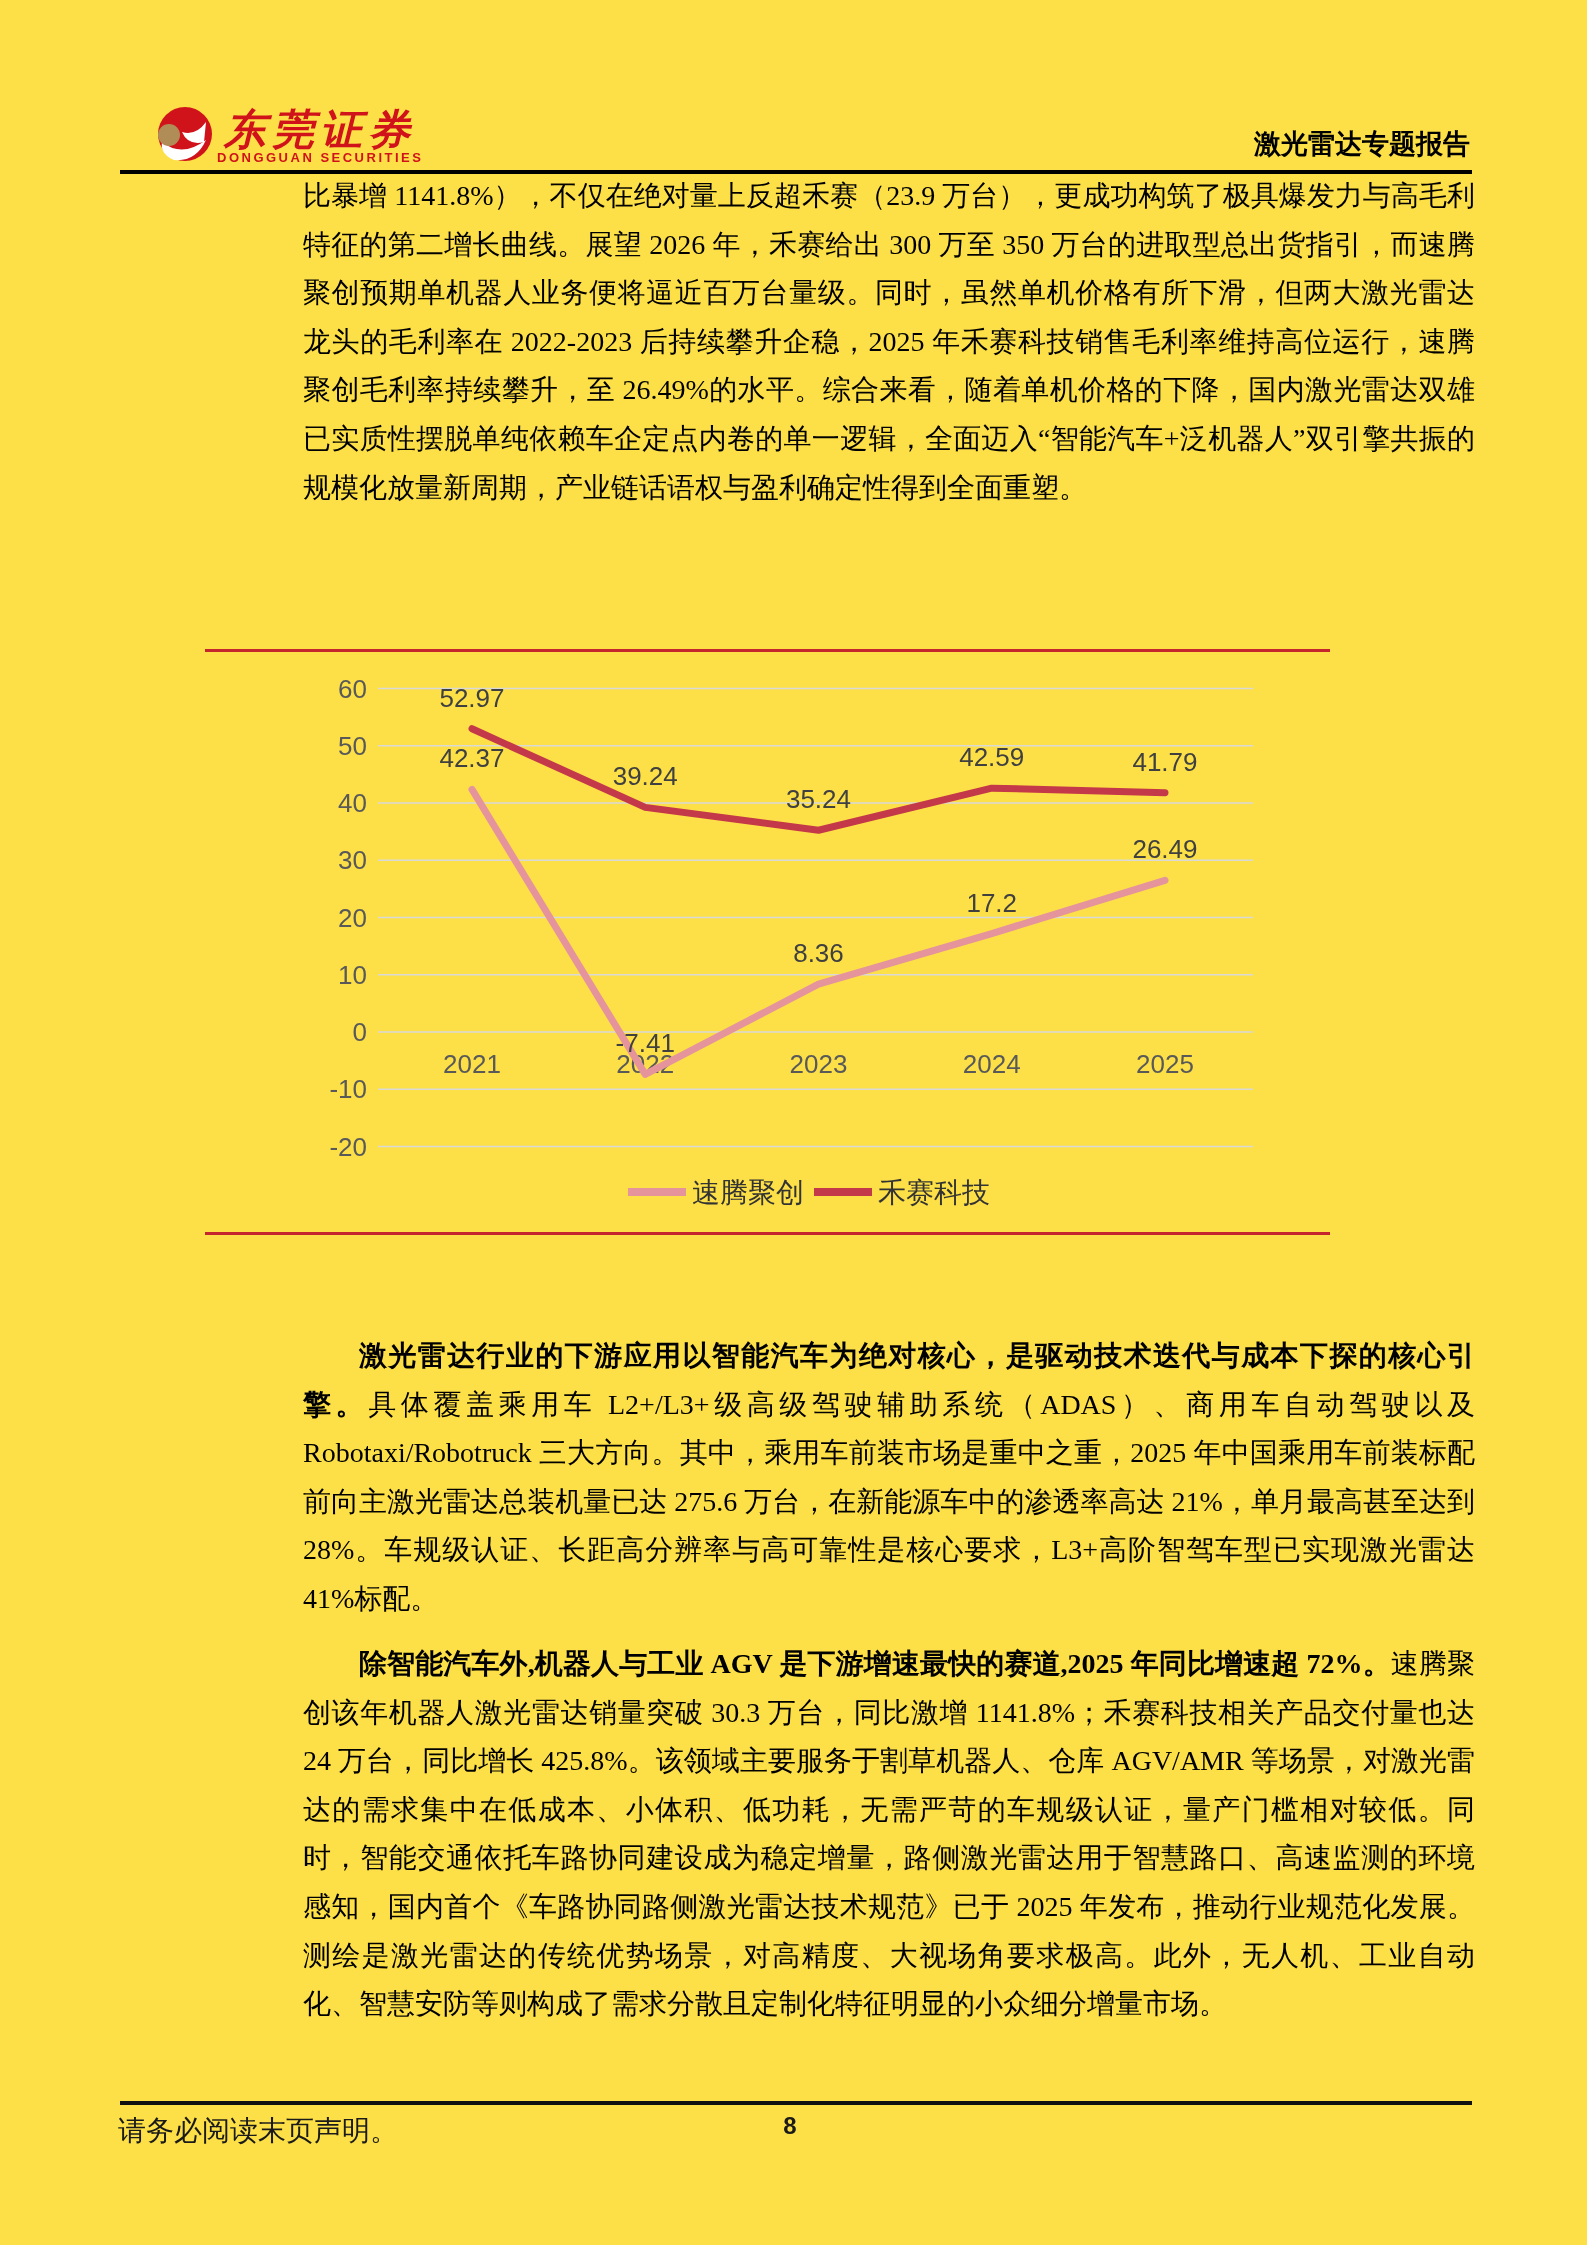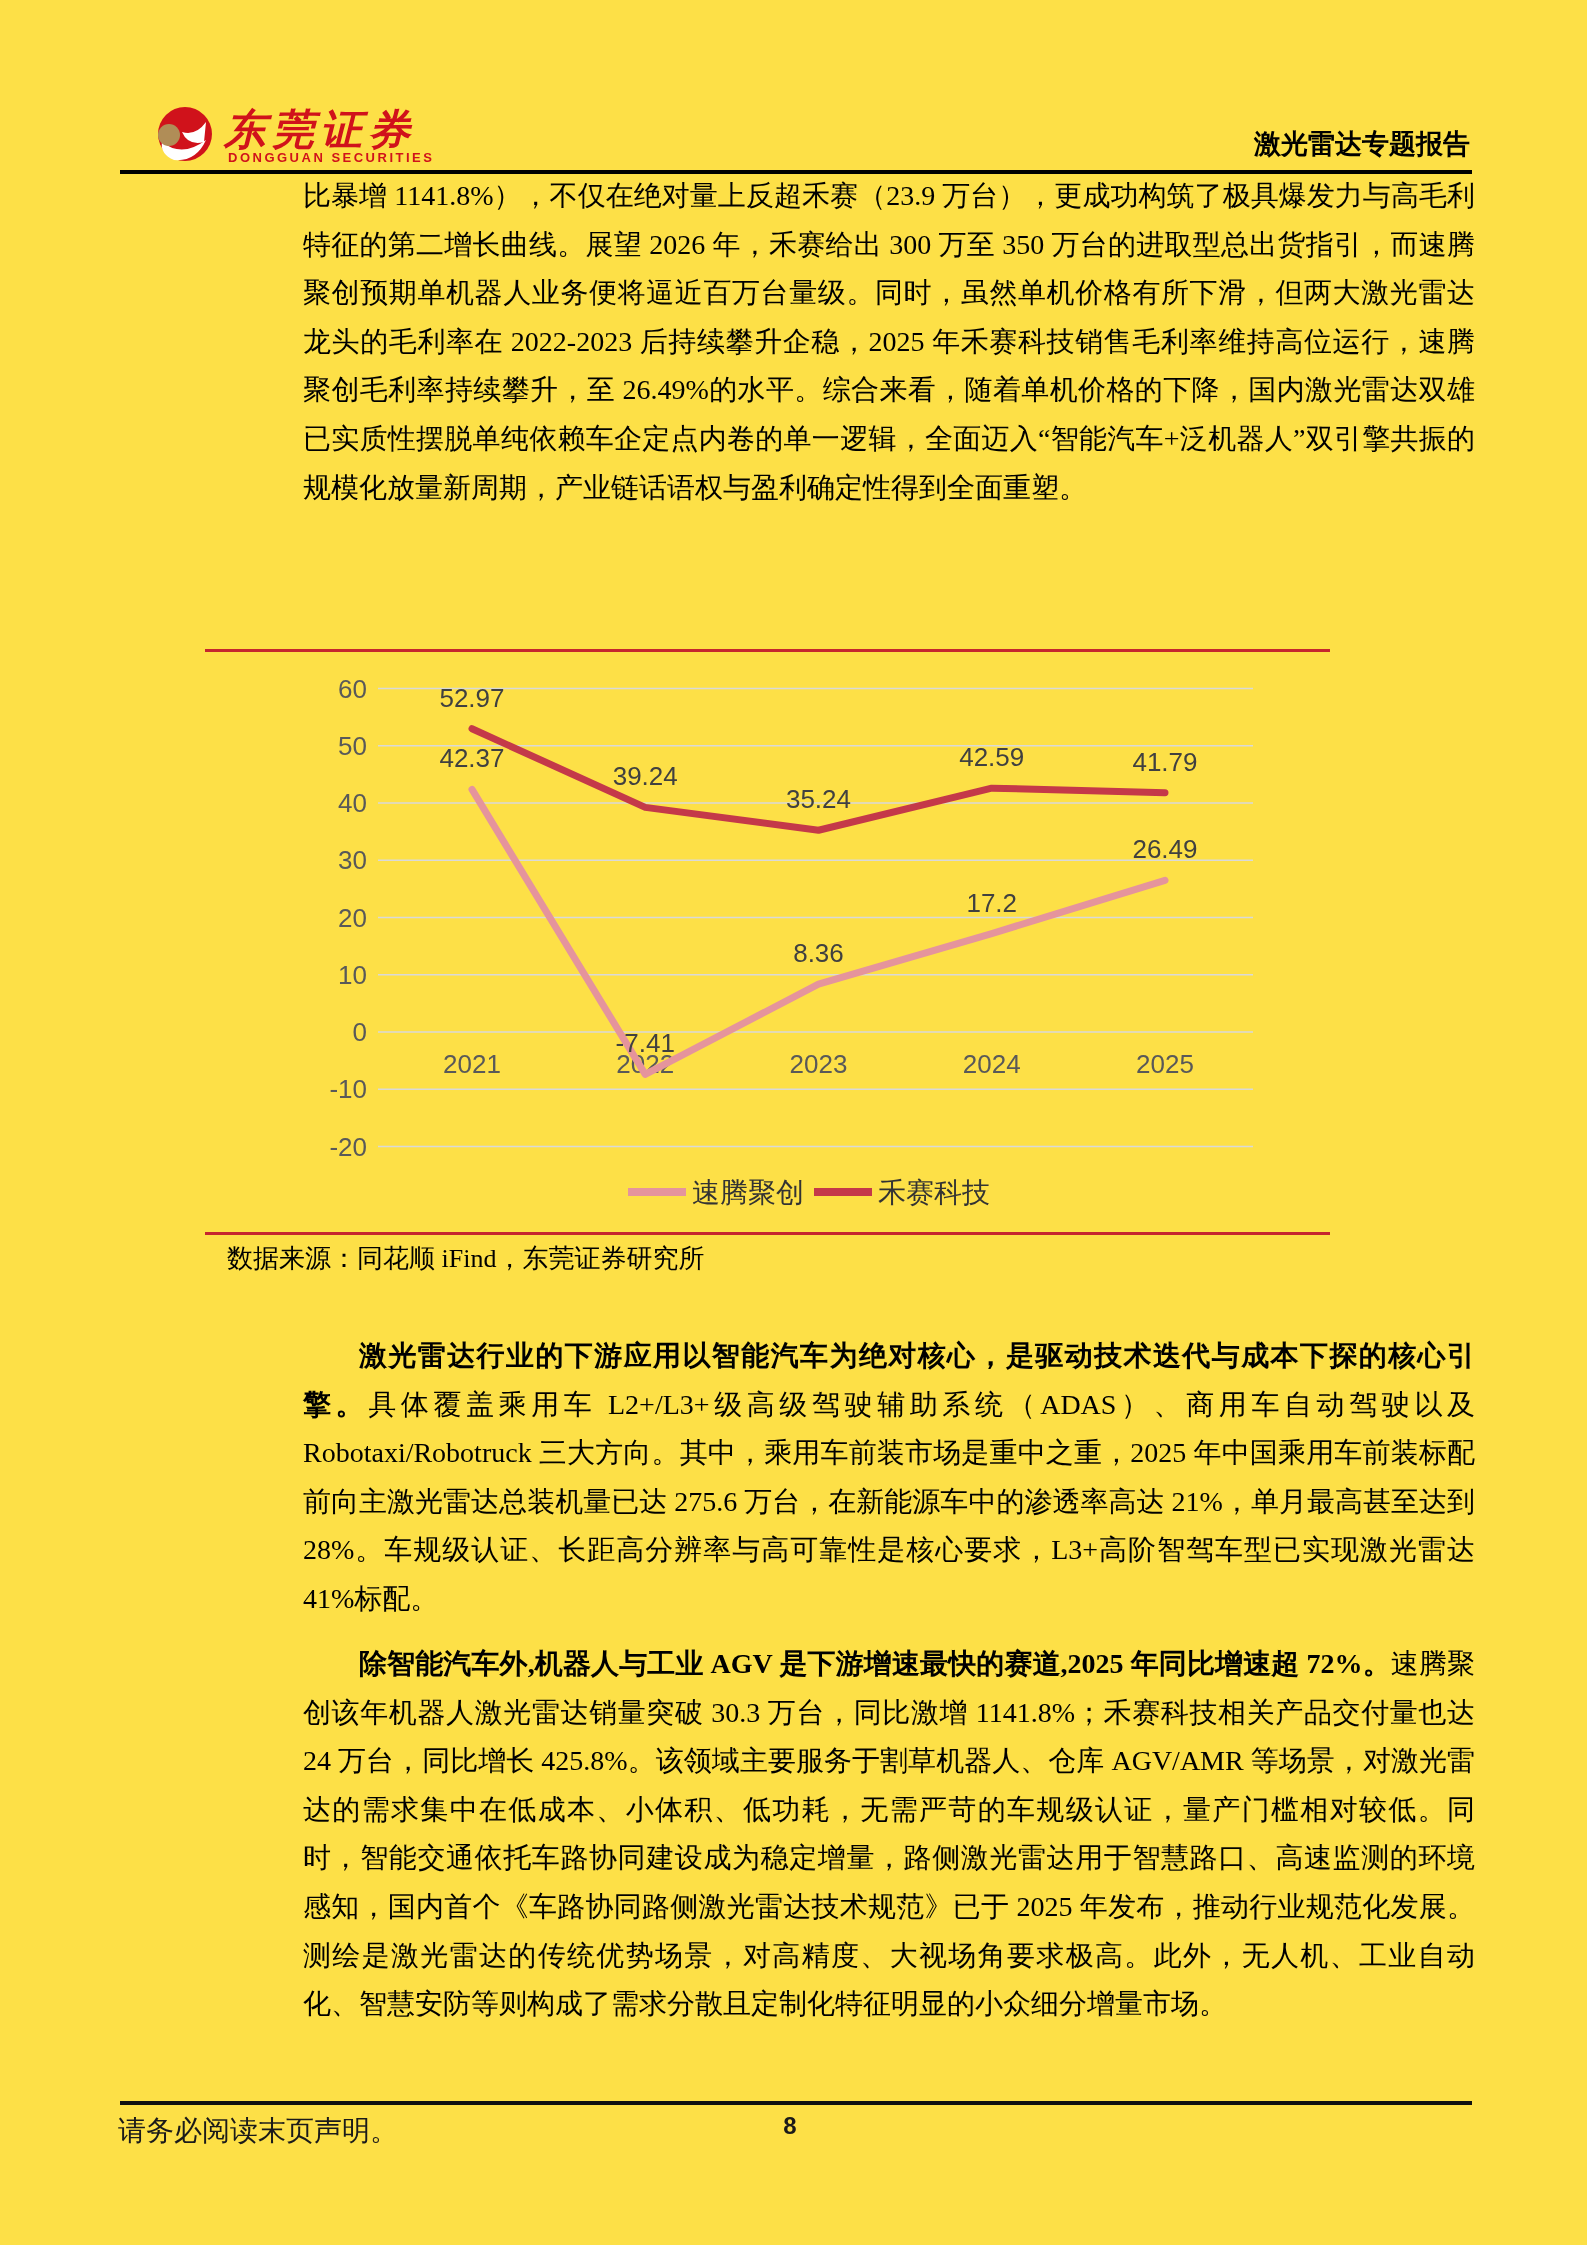--- a/index.html
+++ b/index.html
@@ -44,21 +44,21 @@
   <div class="abs" style="left:152px;top:102px;width:64px;height:64px;">
     <svg width="64" height="64" viewBox="0 0 64 64">
       <circle cx="33" cy="32" r="27" fill="#d0121b"></circle>
       <path d="M 10 40 Q 30 56 54 38 Q 44 60 22 58 Q 8 52 10 40 Z" fill="#ffffff"></path>
       <path d="M 33 5 Q 14 9 9 28 L 24 34 Q 26 16 33 5 Z" fill="#ffffff" opacity="0.0"></path>
       <circle cx="17" cy="33" r="11" fill="#b08d57"></circle>
       <path d="M 54 20 Q 44 34 30 30 Q 36 44 52 40 Z" fill="#ffffff"></path>
     </svg>
   </div>
   <div class="abs logo-cn" style="left:224px;top:102px;">东莞证券</div>
-  <div class="abs logo-en" style="left:228px;top:150px;">DONGGUAN SECURITIES</div>
+  <div class="abs logo-en" style="left:217px;top:150px;">DONGGUAN SECURITIES</div>
   <div class="abs hdr-title" style="right:117px;top:126px;margin-left:44px;">激光雷达专题报告</div>
   <div class="abs hdr-rule" style="left:120px;top:170px;width:1352px;height:4px;"></div>
 
   <div class="abs para" style="left:303px;top:172px;">
     <span>比暴增 1141.8%），不仅在绝对量上反超禾赛（23.9 万台），更成功构筑了极具爆发力与高毛利特征的第二增长曲线。展望 2026 年，禾赛给出 300 万至 350 万台的进取型总出货指引，而速腾聚创预期单机器人业务便将逼近百万台量级。同时，虽然单机价格有所下滑，但两大激光雷达龙头的毛利率在 2022-2023 后持续攀升企稳，2025 年禾赛科技销售毛利率维持高位运行，速腾聚创毛利率持续攀升，至 26.49%的水平。综合来看，随着单机价格的下降，国内激光雷达双雄已实质性摆脱单纯依赖车企定点内卷的单一逻辑，全面迈入“智能汽车+泛机器人”双引擎共振的规模化放量新周期，产业链话语权与盈利确定性得到全面重塑。</span>
   </div>
 
   <div class="abs red-rule" style="left:205px;top:649px;width:1125px;"></div>
 
   <div class="abs" style="left:195px;top:652px;width:1180px;height:590px;" id="chart-box"><svg class="chart-svg" width="1180" height="590" viewBox="0 0 1180 590">
@@ -97,21 +97,20 @@
         <text x="623.5" y="156.251" text-anchor="middle" font-size="26" fill="#404040">35.24</text>
         <text x="796.75" y="114.17224999999999" text-anchor="middle" font-size="26" fill="#404040">42.59</text>
         <text x="970" y="118.75225000000003" text-anchor="middle" font-size="26" fill="#404040">41.79</text>
         <line x1="433" y1="540" x2="491" y2="540" stroke="#e5949c" stroke-width="8"></line>
         <text class="legend-label" x="497" y="550" font-size="28" fill="#333">速腾聚创</text>
         <line x1="619" y1="540" x2="677" y2="540" stroke="#c43949" stroke-width="8"></line>
         <text class="legend-label" x="683" y="550" font-size="28" fill="#333">禾赛科技</text>
       </svg></div>
 
   <div class="abs red-rule" style="left:205px;top:1232px;width:1125px;"></div>
-  <div class="abs src-line" style="left:227px;top:1243px;">数据来源：同花顺 iFind，东莞证券研究所</div>
 
   <div class="abs para indent" style="left:303px;top:1332px;">
     <b>激光雷达行业的下游应用以智能汽车为绝对核心，是驱动技术迭代与成本下探的核心引擎。</b><span>具体覆盖乘用车 L2+/L3+级高级驾驶辅助系统（ADAS）、商用车自动驾驶以及 Robotaxi/Robotruck 三大方向。其中，乘用车前装市场是重中之重，2025 年中国乘用车前装标配前向主激光雷达总装机量已达 275.6 万台，在新能源车中的渗透率高达 21%，单月最高甚至达到 28%。车规级认证、长距高分辨率与高可靠性是核心要求，L3+高阶智驾车型已实现激光雷达 41%标配。</span>
   </div>
 
   <div class="abs para indent" style="left:303px;top:1640px;">
     <b>除智能汽车外,机器人与工业 AGV 是下游增速最快的赛道,2025 年同比增速超 72%。</b><span>速腾聚创该年机器人激光雷达销量突破 30.3 万台，同比激增 1141.8%；禾赛科技相关产品交付量也达 24 万台，同比增长 425.8%。该领域主要服务于割草机器人、仓库 AGV/AMR 等场景，对激光雷达的需求集中在低成本、小体积、低功耗，无需严苛的车规级认证，量产门槛相对较低。同时，智能交通依托车路协同建设成为稳定增量，路侧激光雷达用于智慧路口、高速监测的环境感知，国内首个《车路协同路侧激光雷达技术规范》已于 2025 年发布，推动行业规范化发展。测绘是激光雷达的传统优势场景，对高精度、大视场角要求极高。此外，无人机、工业自动化、智慧安防等则构成了需求分散且定制化特征明显的小众细分增量市场。</span>
   </div>
 
   <div class="abs ftr-rule" style="left:120px;top:2101px;width:1352px;height:4px;"></div>

